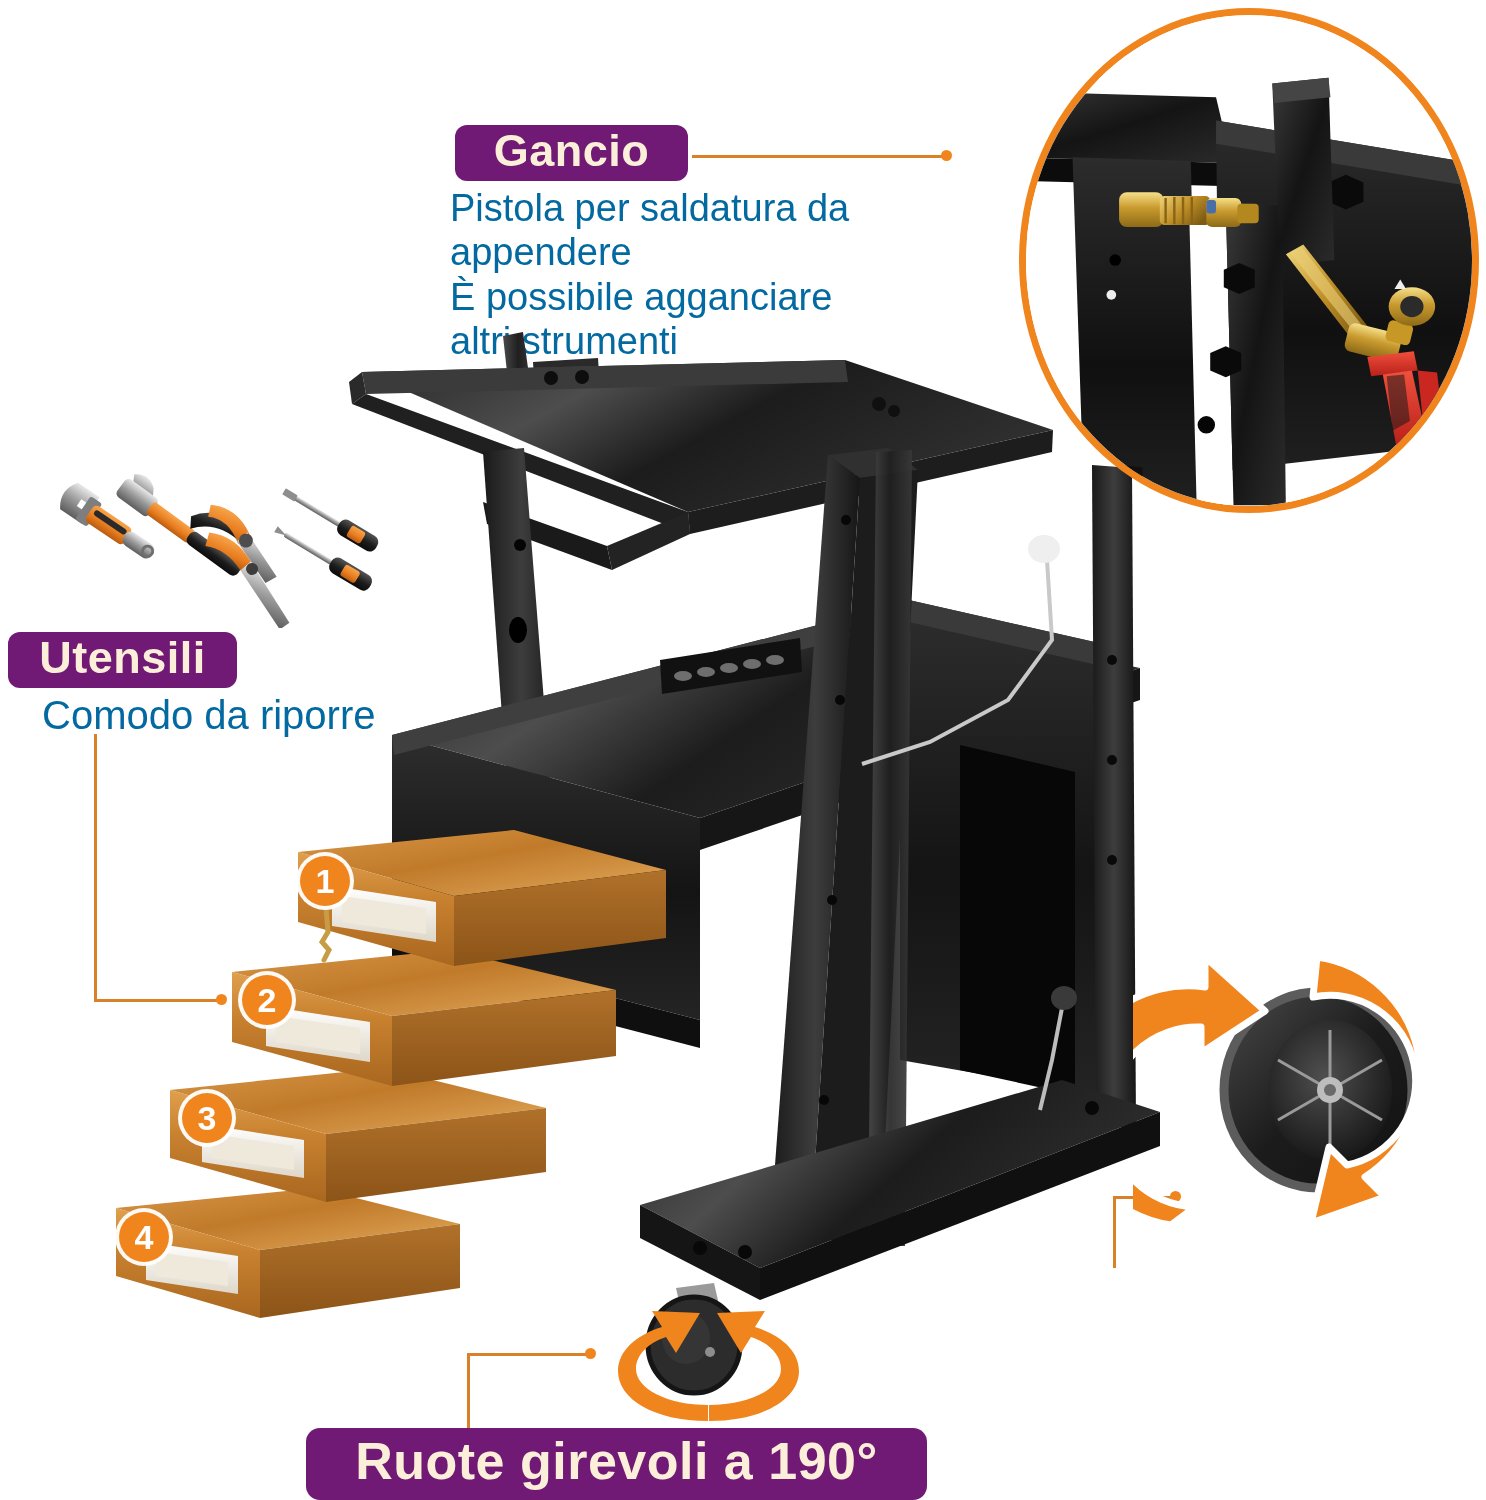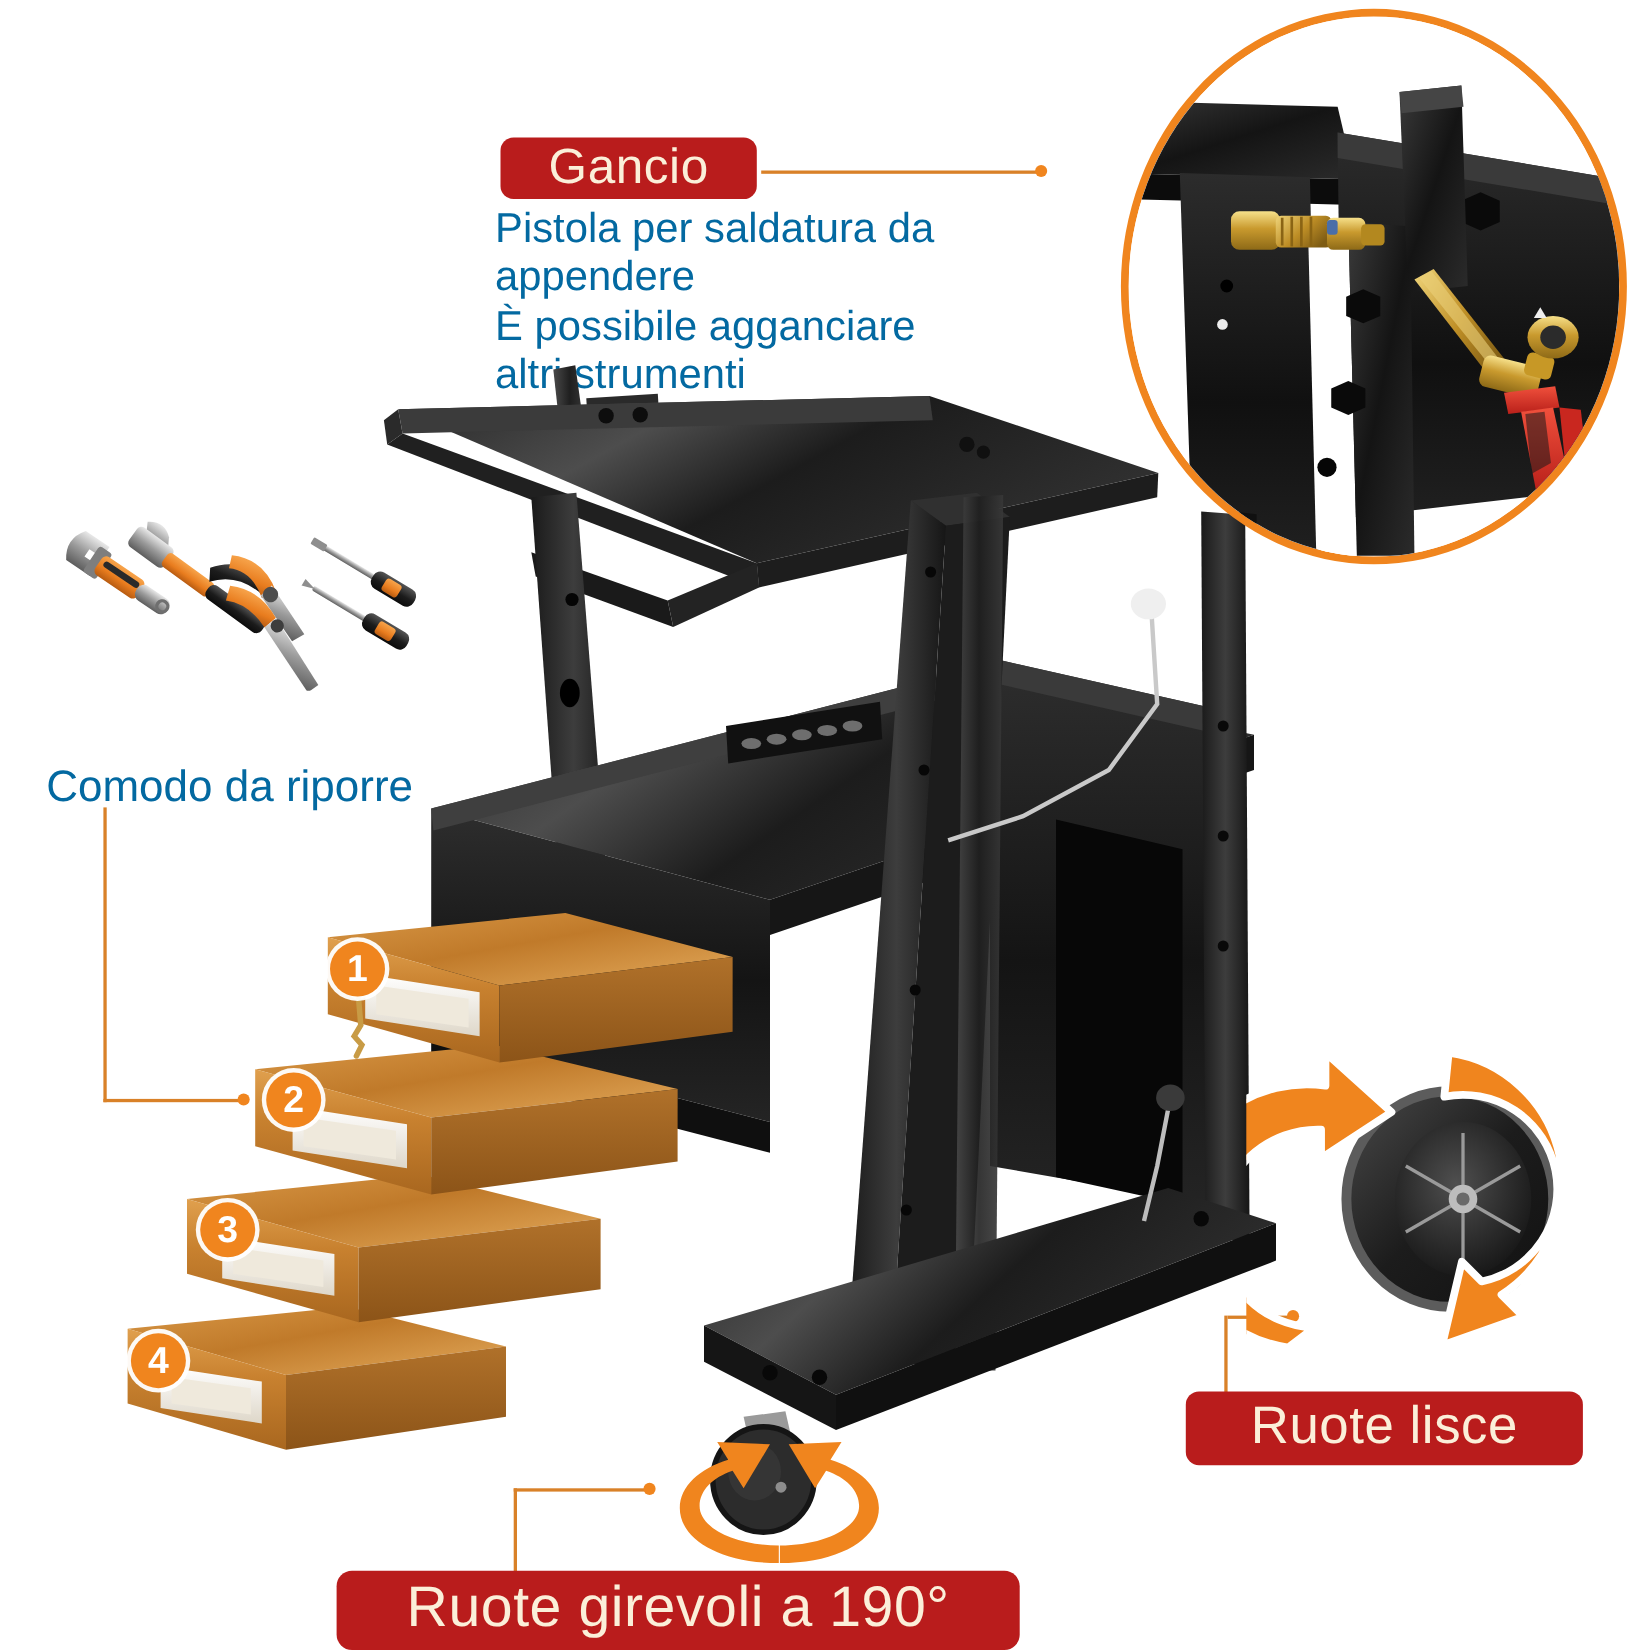--- a/index.html
+++ b/index.html
@@ -6,25 +6,25 @@
   body{
     width:1486px;height:1500px;position:relative;overflow:hidden;
     font-family:"Liberation Sans", sans-serif;
     -webkit-font-smoothing:antialiased;
   }
   .stage{position:absolute;inset:0;}
 
   
   .pill{
     position:absolute;
-    background:#b91c1c;
+    background:#701a75;
     color:#FBEFD9;
     border-radius:12px;
     display:flex;align-items:center;justify-content:center;
-    font-weight:400;
+    font-weight:700;
     letter-spacing:.5px;
     white-space:nowrap;
     box-sizing:border-box;
   }
   .pill.gancio{left:455px;top:125px;width:233px;height:56px;font-size:45px;padding-bottom:4px;}
   .pill.utensili{left:8px;top:632px;width:229px;height:56px;font-size:45px;padding-bottom:4px;}
   .pill.lisce{left:1078px;top:1265px;width:361px;height:67px;font-size:48px;padding-bottom:5px;}
   .pill.girevoli{left:306px;top:1428px;width:621px;height:72px;border-radius:14px;font-size:52px;padding-bottom:6px;}
 
   
@@ -527,19 +527,19 @@
 
   <div class="leader leader-v" style="left:467px;top:1353px;height:78px;"></div>
   <div class="leader leader-h" style="left:467px;top:1353px;width:124px;"></div>
   <div class="leader-dot" style="left:585px;top:1348px;"></div>
 
   <div class="pill gancio">Gancio</div>
   <div class="body-copy gancio-desc">Pistola per saldatura da appendere
 È possibile agganciare
 altri strumenti</div>
 
+  <div class="pill utensili">Utensili</div>
   <div class="body-copy utensili-desc">Comodo da riporre</div>
 
-  <div class="pill lisce">Ruote lisce</div>
 
   <div class="pill girevoli">Ruote girevoli a 190°</div>
 
 </div>
 
 </body></html>

